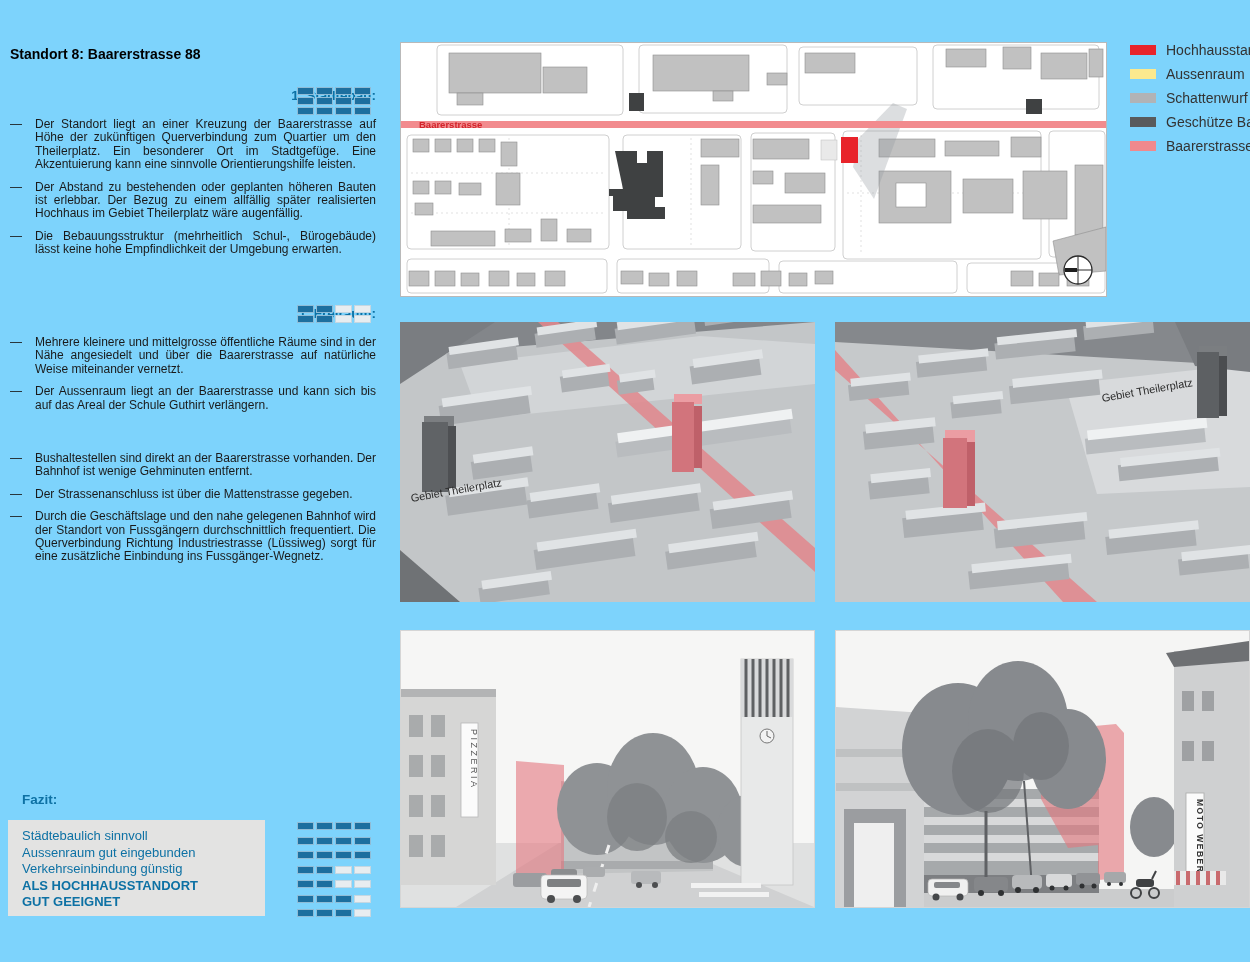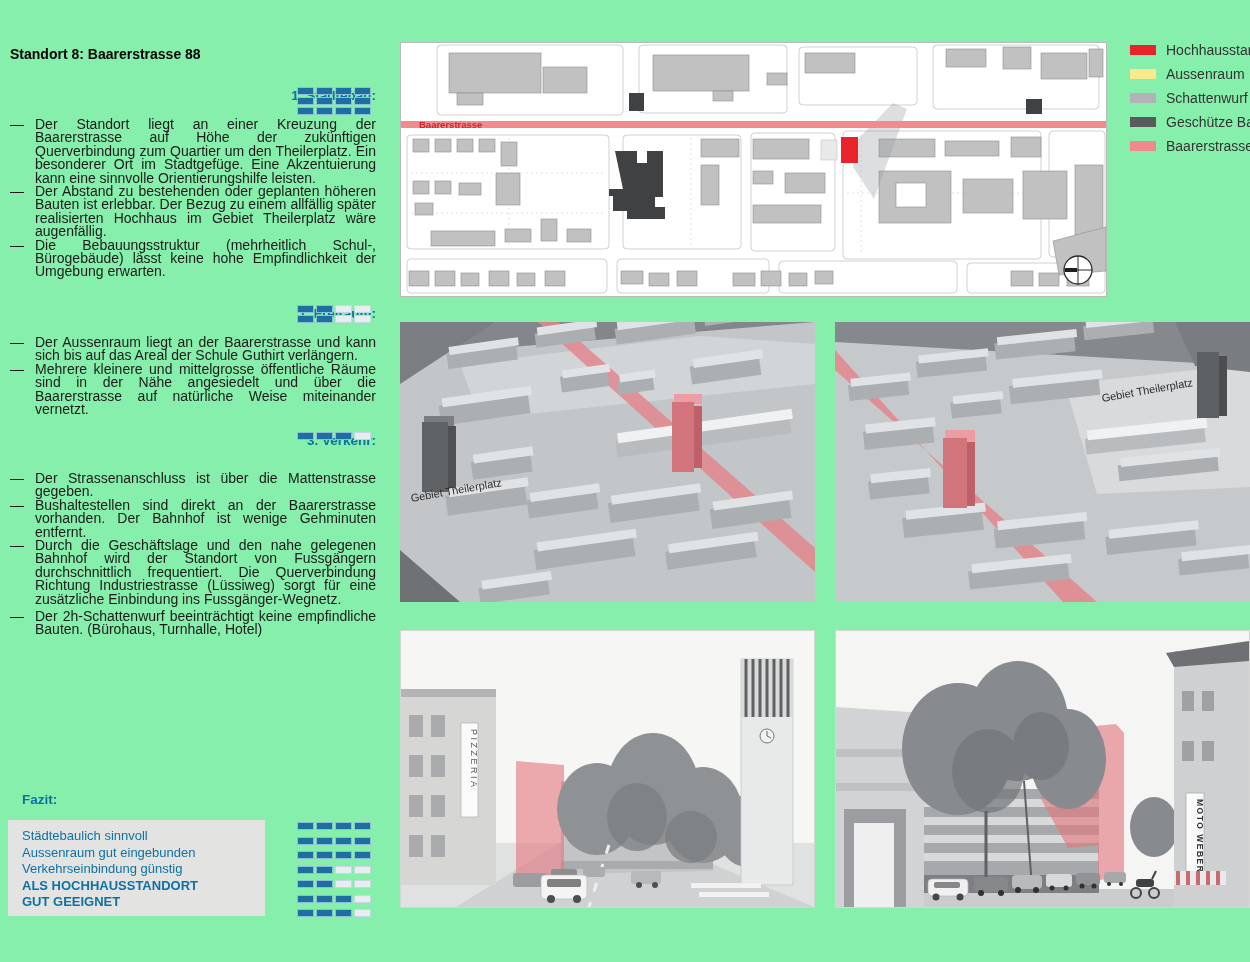--- a/index.html
+++ b/index.html
@@ -1,28 +1,28 @@
 <!DOCTYPE html>
 <html><head>
 <meta charset="utf-8">
 <style>
   html,body{margin:0;padding:0;background:#fff;}
-  .page{position:relative;width:1250px;height:962px;background:#86efac;overflow:hidden;
+  .page{position:relative;width:1250px;height:962px;background:#7dd3fc;overflow:hidden;
         font-family:"Liberation Sans","DejaVu Sans",sans-serif;color:#1a1a1a;}
 
   
   .title{position:absolute;left:10px;top:46px;font-size:14px;font-weight:bold;color:#000;}
   .section{position:absolute;left:10px;width:366px;}
   .sec1{top:86px}.sec2{top:304px}.sec3{top:431px}.sec4{top:598px}
   .sec-head{position:relative;height:20px;text-align:right;}
   .sec-head h2{margin:0;font-size:13.5px;font-weight:bold;color:#0d71a4;display:inline;}
   .sec-rating{position:absolute;left:287px;top:1px;}
   .bullets{margin-top:12px;}
   .sec3 .bullets{margin-top:21px;}
-  .bullet{display:flex;font-size:14px;line-height:13.4px;}
+  .bullet{display:flex;font-size:12px;line-height:13.4px;margin-top:9px;}
   .bullet .dash{width:25px;flex:0 0 25px;}
   .bullet .dash::before{content:"\2014";}
   .bullet .txt{flex:1;text-align:justify;}
 
   
   .r-row{display:flex;gap:2px;margin-bottom:2px;}
   .r-cell{width:17px;height:8px;box-sizing:border-box;display:block;}
   .r-cell.on{background:#1c6f9f;border:1px solid #8fbcd6;}
   .r-cell.off{background:#e8edf0;border:1px solid #c4d7e2;}
   .fazit-rating .r-row{margin-bottom:6.5px;}
@@ -117,64 +117,47 @@
             <span class="r-cell on"></span>
             <span class="r-cell on"></span>
             <span class="r-cell off"></span>
             <span class="r-cell off"></span>
           </div>
         </div>
     </div>
     <div class="bullets">
       <div class="bullet">
           <span class="dash"></span>
-          <span class="txt">Der Aussenraum liegt an der Baarerstrasse und kann sich bis auf das Areal der Schule Guthirt verlängern.</span>
+          <span class="txt">Mehrere kleinere und mittelgrosse öffentliche Räume sind in der Nähe angesiedelt und über die Baarerstrasse auf natürliche Weise miteinander vernetzt.</span>
         </div>
       <div class="bullet">
           <span class="dash"></span>
-          <span class="txt">Mehrere kleinere und mittelgrosse öffentliche Räume sind in der Nähe angesiedelt und über die Baarerstrasse auf natürliche Weise miteinander vernetzt.</span>
+          <span class="txt">Der Aussenraum liegt an der Baarerstrasse und kann sich bis auf das Areal der Schule Guthirt verlängern.</span>
         </div>
     </div>
   </div>
 
   <div class="section sec3">
-    <div class="sec-head">
-      <h2>3. Verkehr:</h2>
-      <div class="sec-rating">
-          <div class="r-row">
-            <span class="r-cell on"></span>
-            <span class="r-cell on"></span>
-            <span class="r-cell on"></span>
-            <span class="r-cell off"></span>
-          </div>
-        </div>
-    </div>
     <div class="bullets">
       <div class="bullet">
           <span class="dash"></span>
-          <span class="txt">Der Strassenanschluss ist über die Mattenstrasse gegeben.</span>
+          <span class="txt">Bushaltestellen sind direkt an der Baarerstrasse vorhanden. Der Bahnhof ist wenige Gehminuten entfernt.</span>
         </div>
       <div class="bullet">
           <span class="dash"></span>
-          <span class="txt">Bushaltestellen sind direkt an der Baarerstrasse vorhanden. Der Bahnhof ist wenige Gehminuten entfernt.</span>
+          <span class="txt">Der Strassenanschluss ist über die Mattenstrasse gegeben.</span>
         </div>
       <div class="bullet">
           <span class="dash"></span>
           <span class="txt">Durch die Geschäftslage und den nahe gelegenen Bahnhof wird der Standort von Fussgängern durchschnittlich frequentiert. Die Querverbindung Richtung Industriestrasse (Lüssiweg) sorgt für eine zusätzliche Einbindung ins Fussgänger-Wegnetz.</span>
         </div>
     </div>
   </div>
 
   <div class="section sec4">
-    <div class="bullets">
-      <div class="bullet">
-          <span class="dash"></span>
-          <span class="txt">Der 2h-Schattenwurf beeinträchtigt keine empfindliche Bauten. (Bürohaus, Turnhalle, Hotel)</span>
-        </div>
-    </div>
   </div>
 
   <div class="fazit-h">Fazit:</div>
   <div class="fazit-box">
     <div class="fline">Städtebaulich sinnvoll</div>
     <div class="fline">Aussenraum gut eingebunden</div>
     <div class="fline">Verkehrseinbindung günstig</div>
     <div class="fline bold">ALS HOCHHAUSSTANDORT</div>
     <div class="fline bold">GUT GEEIGNET</div>
   </div>

